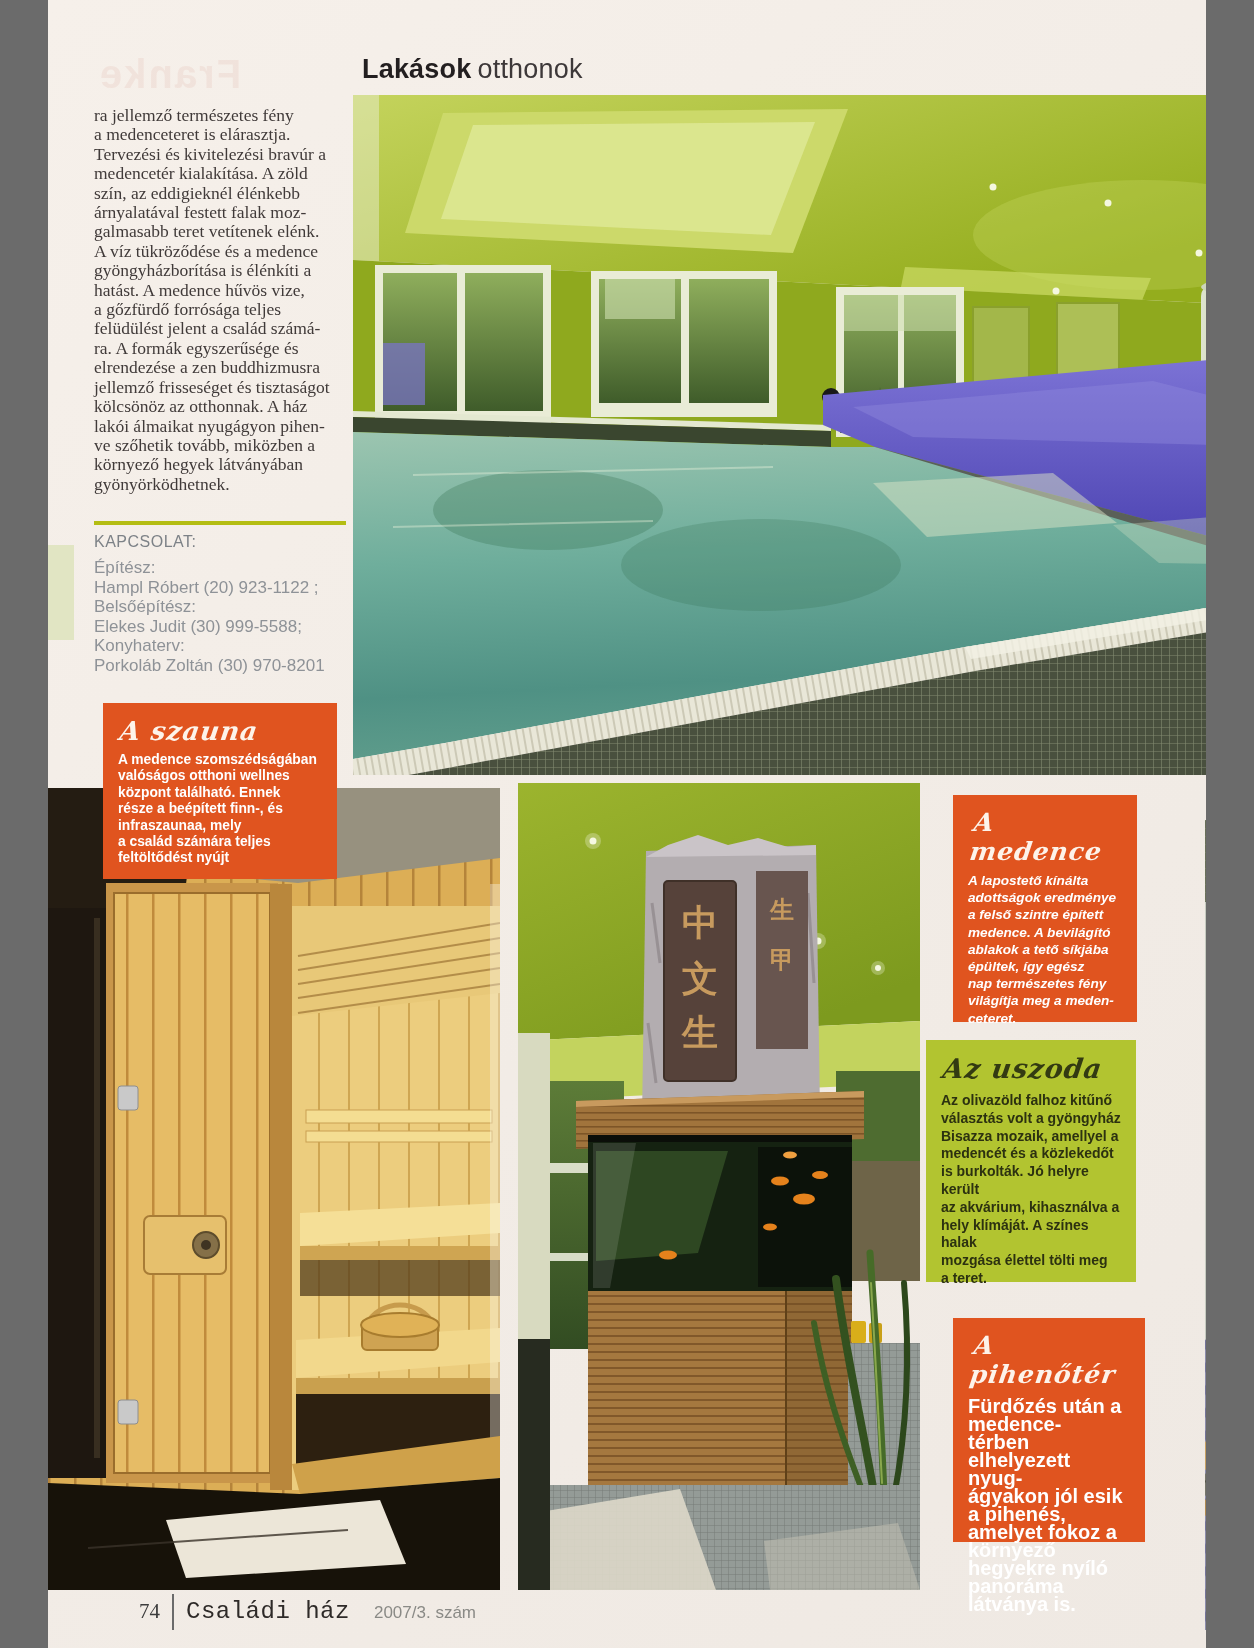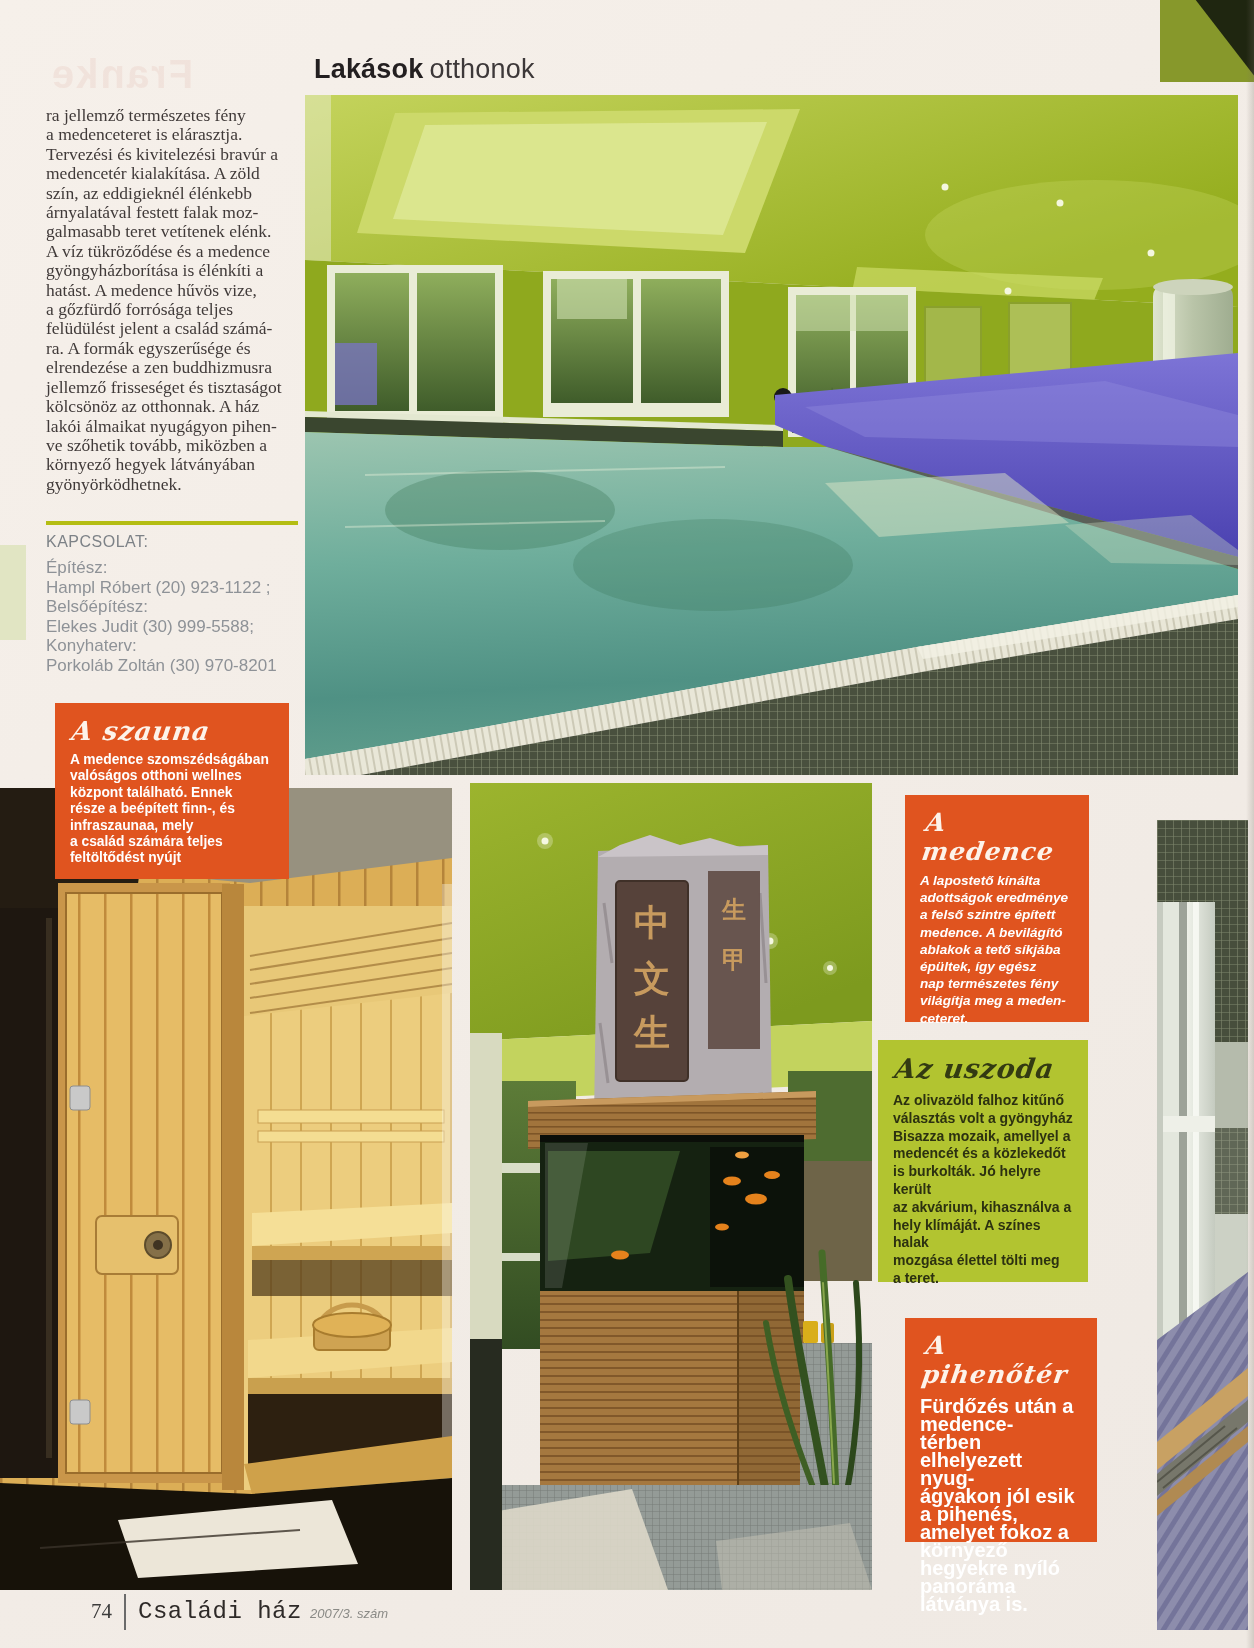--- a/index.html
+++ b/index.html
@@ -1,17 +1,17 @@
 <!DOCTYPE html>
 <html><head>
 <meta charset="utf-8">
 <style>
   html,body{margin:0;padding:0;}
   body{background:#6b6b6b;font-family:"Liberation Sans",sans-serif;}
-  .page{position:relative;width:1254px;height:1648px;margin:0 auto;overflow:hidden;
+  .page{position:relative;width:1158px;height:1648px;margin:0 auto;overflow:hidden;
         background:linear-gradient(135deg,#f6f0ea 0%,#f2ece6 55%,#efe9e3 100%);}
   .abs{position:absolute;}
   .ml{white-space:pre-line;}
 
   
   .ghost{left:50px;top:52px;font-size:40px;font-weight:bold;color:#d99a8c;opacity:.14;
          transform:scaleX(-1);letter-spacing:2px;}
   .ghost2{left:0;top:545px;width:26px;height:95px;background:#bcd37e;opacity:.35;}
 
   
@@ -60,21 +60,21 @@
   
   .corner-wedge{left:1160px;top:0;width:94px;height:82px;background:#87982b;}
   .corner-wedge .dark{position:absolute;inset:0;background:#1f2610;
        clip-path:polygon(38% 0,100% 0,100% 92%);}
 
   
   .footer{left:91px;top:1598px;display:flex;align-items:baseline;}
   .footer .pnum{font-family:"Liberation Serif",serif;font-size:21px;color:#3c3c3c;}
   .footer .fdiv{width:2px;height:36px;background:#6b6b6b;margin:0 12px;align-self:flex-start;margin-top:-4px;}
   .footer .ftitle{font-family:Liberation Mono, monospace;font-size:24px;color:#2e2a28;letter-spacing:.5px;}
-  .footer .fissue{font-size:13px;color:#8a8a86;margin-left:8px;font-style:italic;}
+  .footer .fissue{font-size:17px;color:#8a8a86;margin-left:24px;}
 
   .page-edge-r{left:1246px;top:0;width:8px;height:1648px;
       background:linear-gradient(to right,rgba(0,0,0,0),rgba(120,110,100,.25));}
 </style>
 </head>
 <body>
 
 <div class="page">
 
   <div class="abs ghost">Franke</div>

